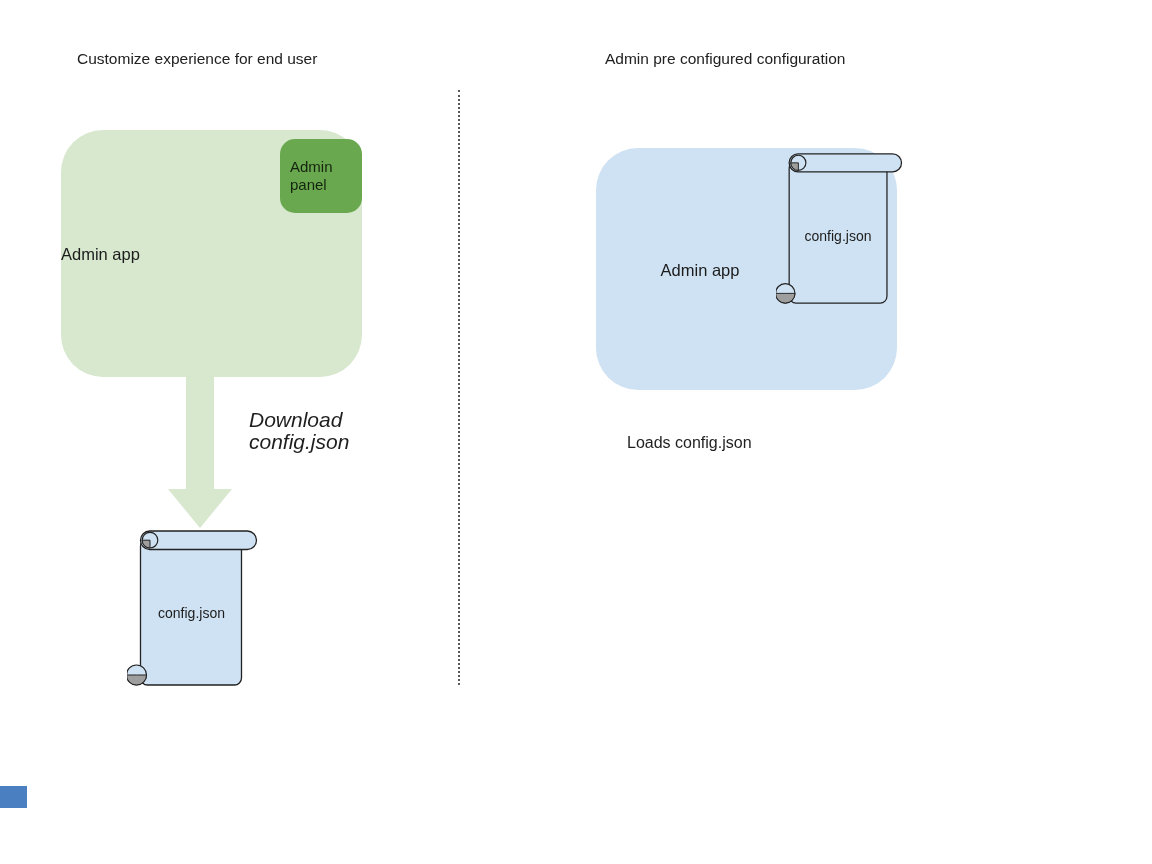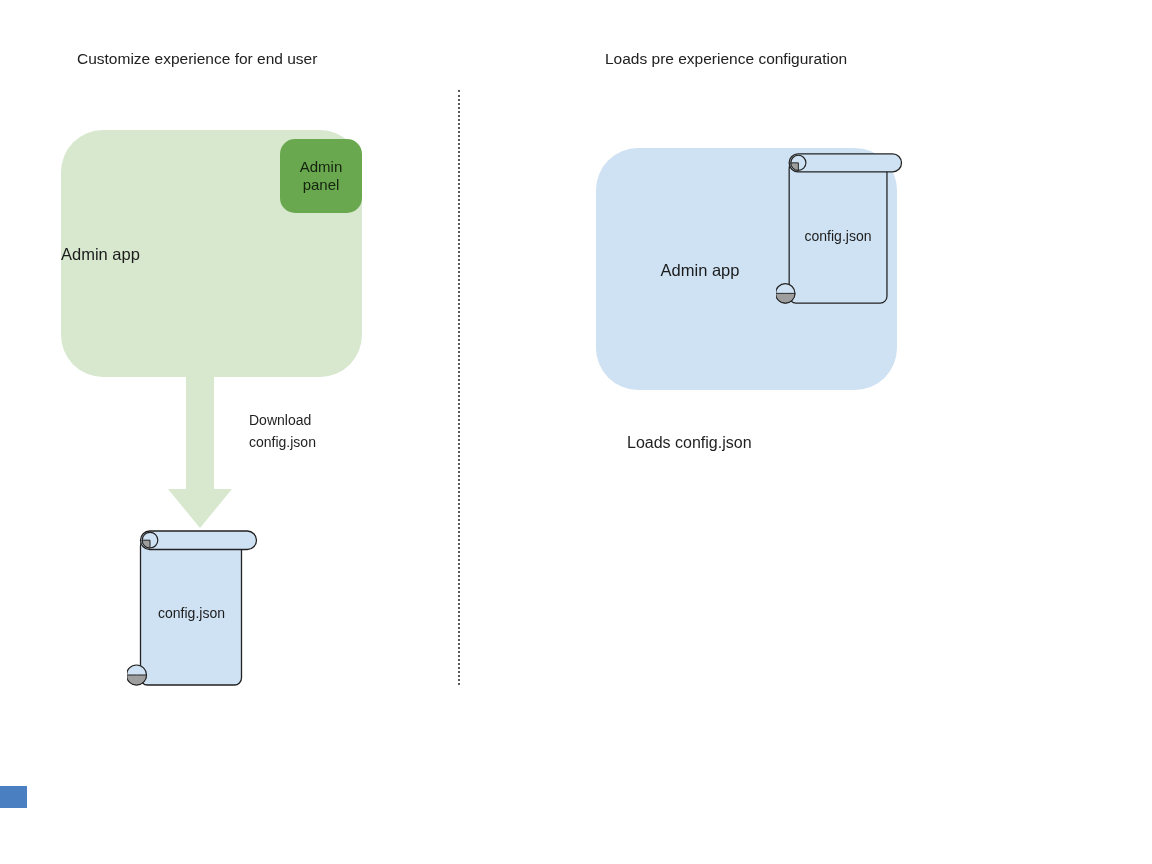--- a/index.html
+++ b/index.html
@@ -33,27 +33,28 @@
     text-align: left; font-size: 16.5px; color: #1c1c1c;
   }
   #admin-panel-badge {
     left: 280px; top: 139px; width: 82px; height: 74px;
     background: #6aa84f;
     border-radius: 15px;
     display: flex; align-items: center; justify-content: center;
   }
   #admin-panel-label {
     font-size: 15px; line-height: 18.5px; color: #15240f;
-    text-align: center; width: 62px;
+    text-align: left; width: 62px;
   }
   #download-arrow { left: 168px; top: 377px; width: 64px; height: 152px; }
   #download-label {
     left: 249px; top: 409px;
-    font-size: 14px; line-height: 22px;
+    font-size: 21px; line-height: 22px;
     white-space: pre-line;
+    font-style: italic;
   }
   #left-scroll { left: 127px; top: 529px; width: 132px; height: 158px; }
   #left-scroll-label {
     left: 141px; top: 605px; width: 101px;
     text-align: center; font-size: 14px; color: #1c1c1c;
   }
 
   
   #divider {
     left: 458px; top: 90px; height: 595px; width: 0;
@@ -111,21 +112,21 @@
     <circle cx="23" cy="11.2" r="7.8" stroke="#222222" stroke-width="1.2" fill="#cfe2f3"></circle>
     <path d="M23 11.2 L15.2 11.2 A7.8 7.8 0 0 0 23 19 Z" stroke="#222222" stroke-width="1" fill="#9e9e9e"></path>
     <circle cx="9.5" cy="146" r="10" stroke="#222222" stroke-width="1.2" fill="#cfe2f3"></circle>
     <path d="M9.5 146 L-0.5 146 A10 10 0 0 0 19.5 146 Z" stroke="#222222" stroke-width="1" fill="#9e9e9e"></path>
   </svg>
 
   <div id="left-scroll-label" class="abs">config.json</div>
 
   <div id="divider" class="abs"></div>
 
-  <div id="right-title" class="abs section-title">Loads pre experience configuration</div>
+  <div id="right-title" class="abs section-title">Admin pre configured configuration</div>
 
   <div id="demo-app-box" class="abs"></div>
 
   <div id="demo-app-label" class="abs">Admin app</div>
 
   <svg id="right-scroll" class="abs" viewBox="0 0 132 158" aria-hidden="true">
     <rect x="13.5" y="10" width="101" height="146" rx="7" stroke="#222222" stroke-width="1.3" fill="#cfe2f3"></rect>
     <rect x="13.5" y="2" width="116" height="18.5" rx="9.2" stroke="#222222" stroke-width="1.3" fill="#cfe2f3"></rect>
     <circle cx="23" cy="11.2" r="7.8" stroke="#222222" stroke-width="1.2" fill="#cfe2f3"></circle>
     <path d="M23 11.2 L15.2 11.2 A7.8 7.8 0 0 0 23 19 Z" stroke="#222222" stroke-width="1" fill="#9e9e9e"></path>

